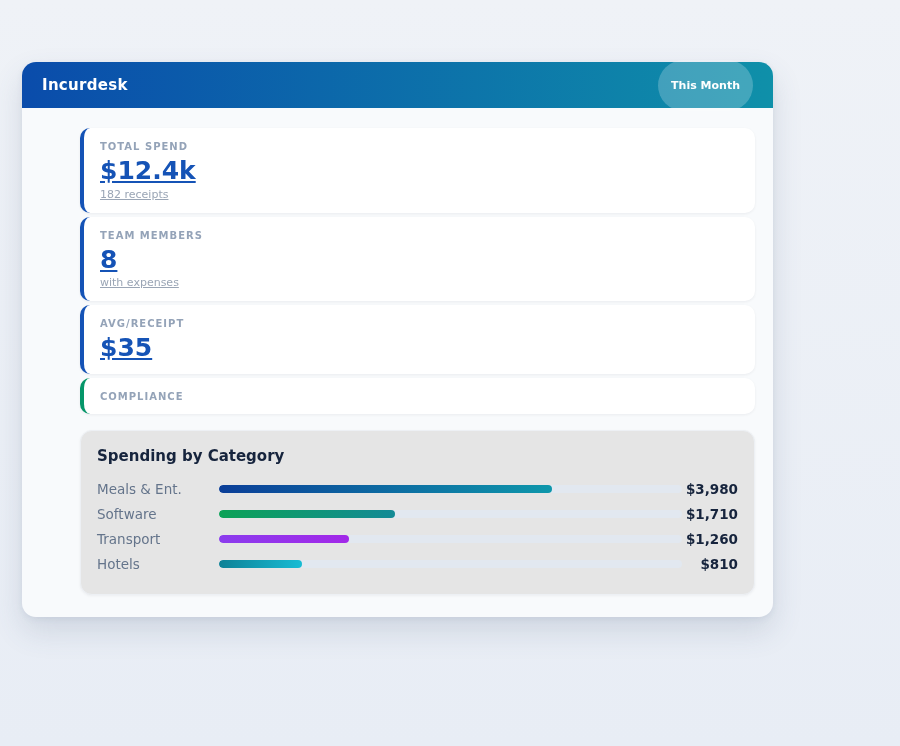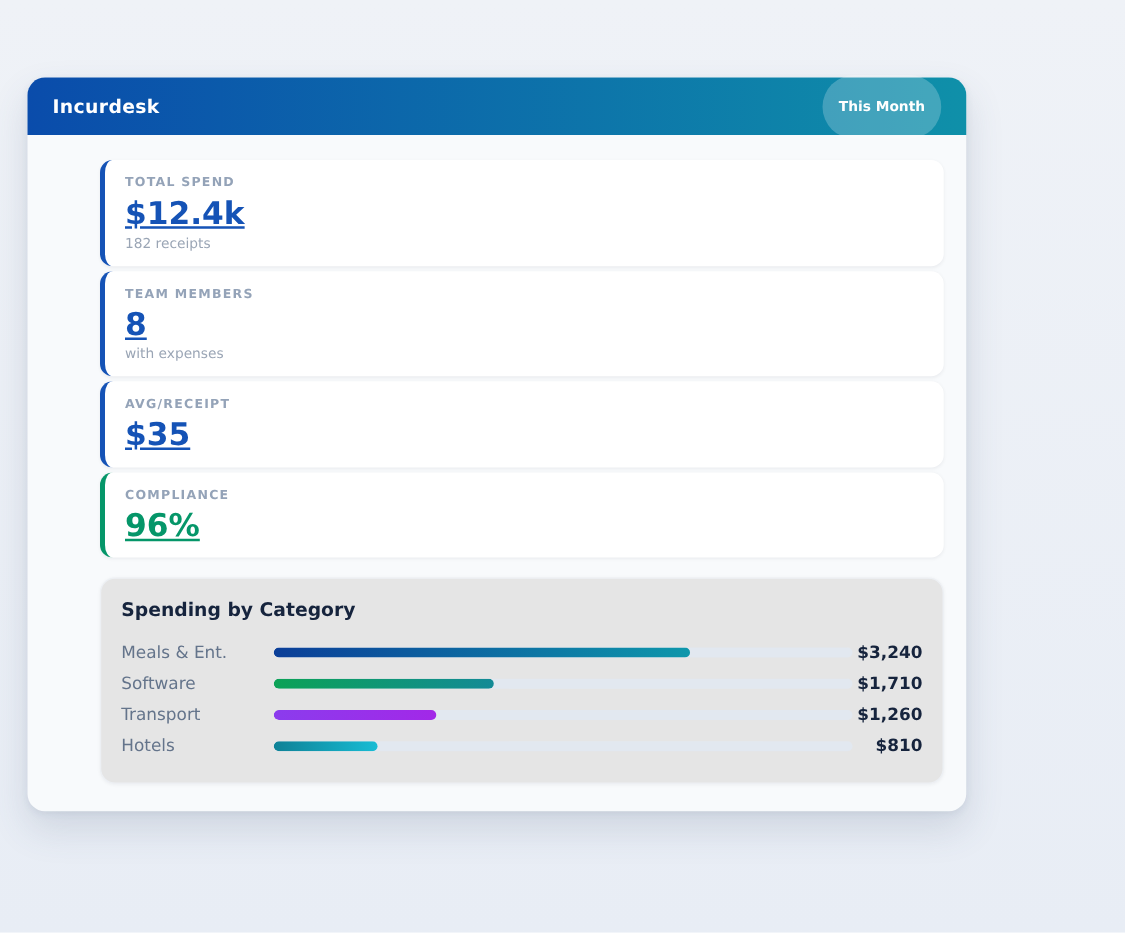--- a/index.html
+++ b/index.html
@@ -62,20 +62,21 @@
     font-weight: 800;
     color: var(--value-color, #1553b6);
     margin-top: 5px;
     line-height: 1.1;
     text-decoration: underline;
   }
   .stat-sub {
     font-size: 11px;
     color: #9aa5b5;
     margin-top: 3px;
+    text-decoration: underline;
   }
   .chart-card {
     background: #e5e5e5;
     border-radius: 12px;
     border: 1px solid #edf0f4;
     box-shadow: 0 1px 3px rgba(15, 23, 42, 0.05);
     margin-top: 16px;
     padding: 16px 16px 17px 16px;
   }
   .chart-title {
@@ -135,32 +136,31 @@
       <div class="stat-sub">with expenses</div>
     </div>
 
     <div class="stat-card" style="--accent: #1553b6; --value-color: #1553b6;">
       <div class="stat-label">AVG/RECEIPT</div>
       <div class="stat-value">$35</div>
     </div>
 
     <div class="stat-card" style="--accent: #059669; --value-color: #059669;">
       <div class="stat-label">COMPLIANCE</div>
-      <div class="stat-value">96%</div>
     </div>
 
     <div class="chart-card">
       <div class="chart-title">Spending by Category</div>
 
       <div class="chart-row">
         <div class="chart-label">Meals &amp; Ent.</div>
         <div class="chart-track">
           <div class="chart-bar" style="width: 72%; background: linear-gradient(90deg, rgb(11, 62, 152), rgb(14, 151, 171));"></div>
         </div>
-        <div class="chart-value">$3,240</div>
+        <div class="chart-value">$3,980</div>
       </div>
 
 
       <div class="chart-row">
         <div class="chart-label">Software</div>
         <div class="chart-track">
           <div class="chart-bar" style="width: 38%; background: linear-gradient(90deg, rgb(12, 162, 86), rgb(19, 138, 150));"></div>
         </div>
         <div class="chart-value">$1,710</div>
       </div>

